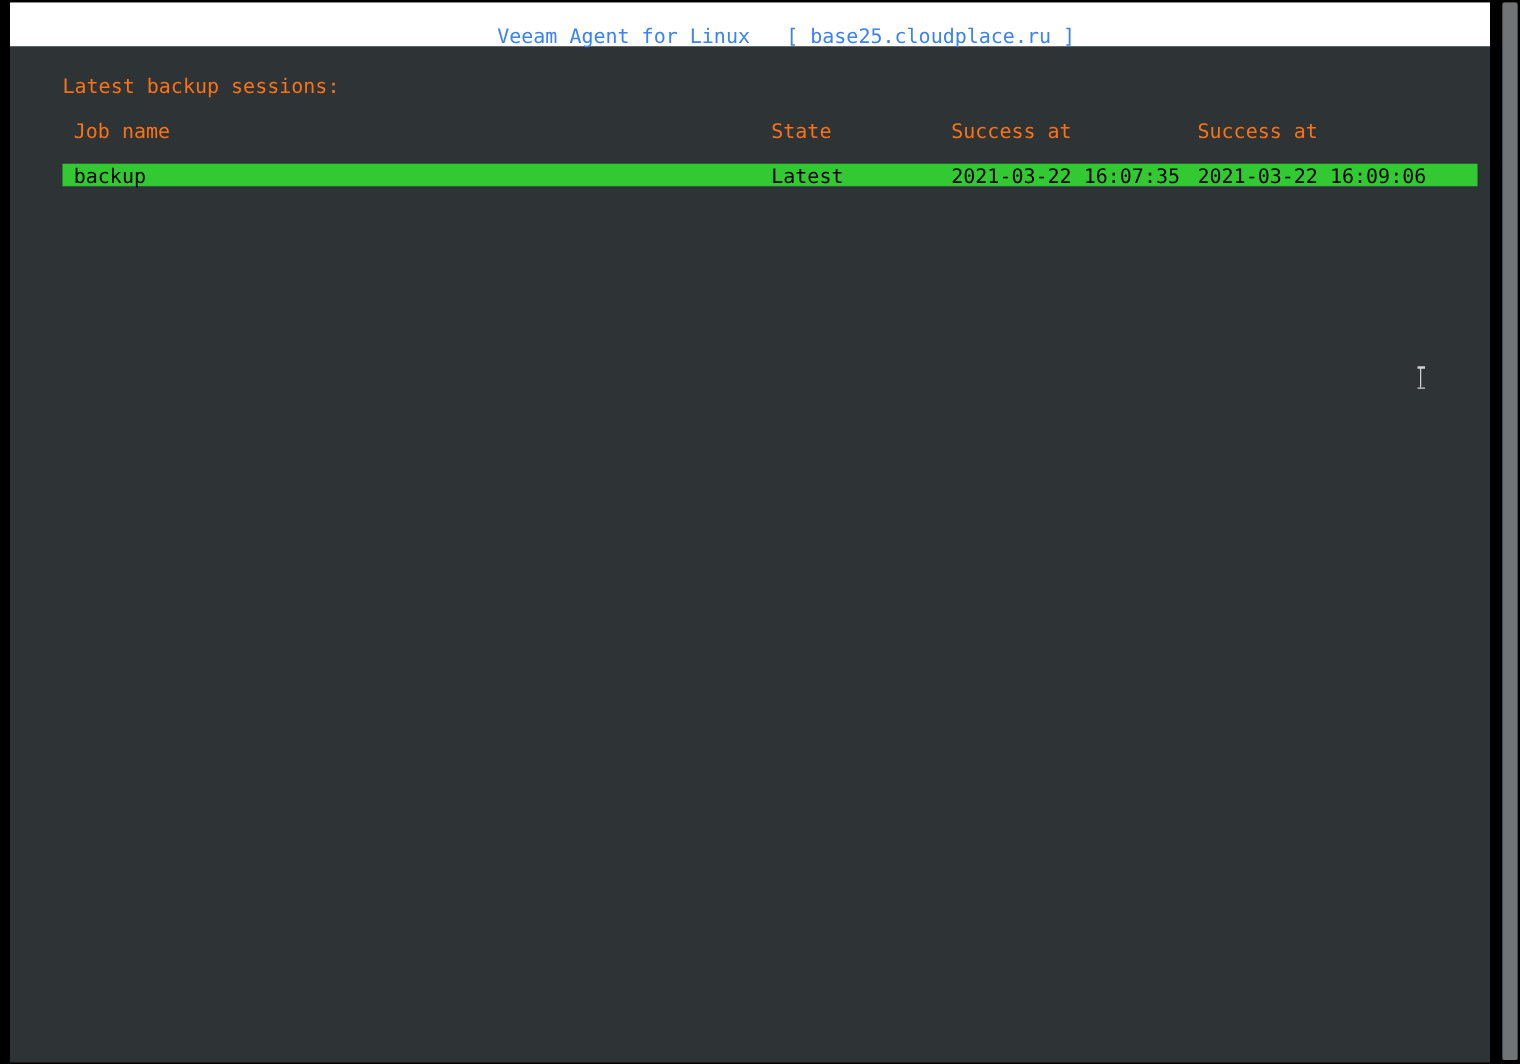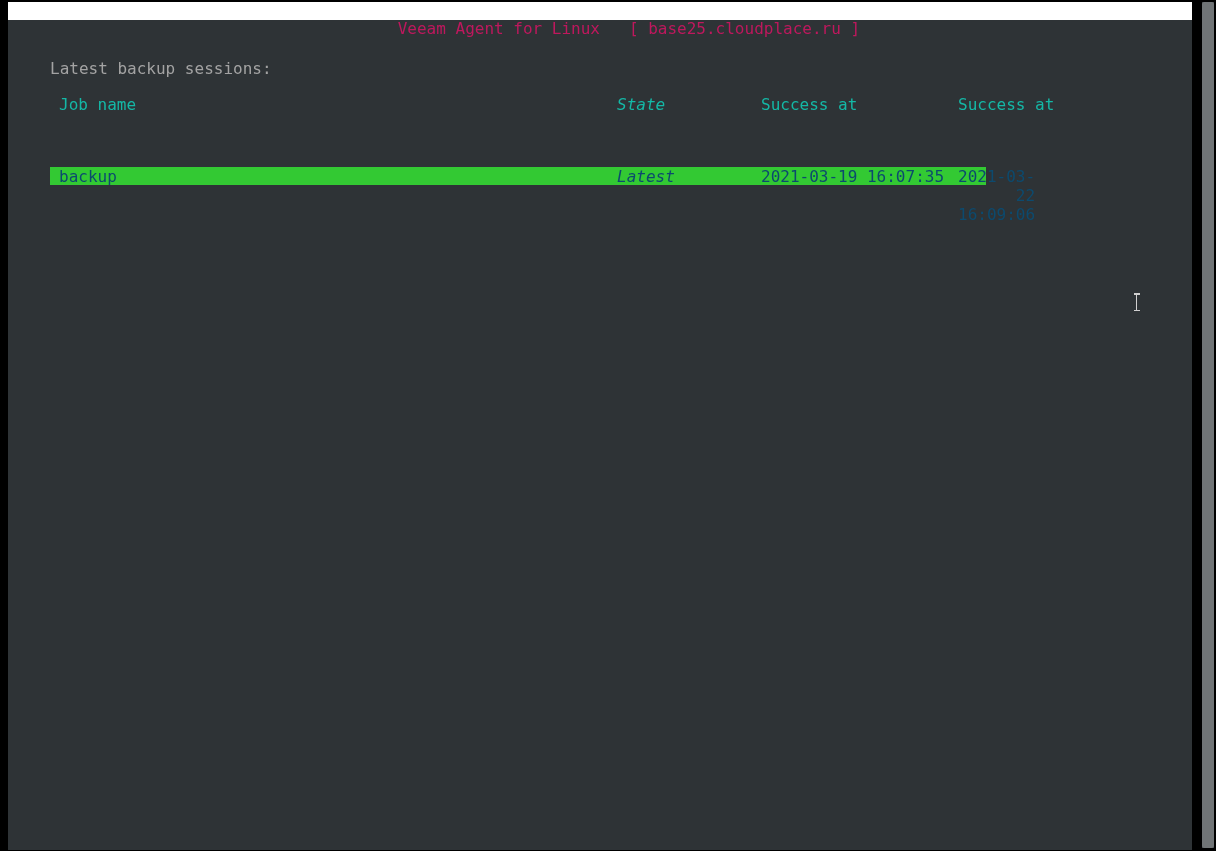--- a/index.html
+++ b/index.html
@@ -22,57 +22,56 @@
     position: absolute;
     left: 8px;
     top: 2px;
     width: 1184px;
     height: 848px;
     background: #2e3336;
   }
   
   .title-bar {
     background: #ffffff;
-    color: #be185d;
-    height: 18px;
+    color: #3b82f6;
+    height: 35px;
     line-height: 18px;
     text-align: center;
     white-space: pre;
   }
   
   .section-title {
     position: absolute;
     top: 57px;
     left: 42px;
-    color: #a3a3a3;
+    color: #f97316;
   }
   
   .header-row {
     position: absolute;
     top: 93px;
     left: 51px;
     right: 20px;
     height: 18px;
-    color: #14b8a6;
+    color: #f97316;
   }
   .col-job   { position: absolute; left: 0px;   }
-  .col-state { position: absolute; left: 558px; font-style: italic; }
+  .col-state { position: absolute; left: 558px; }
   .col-start { position: absolute; left: 702px; }
   .col-end   { position: absolute; left: 899px; }
 
   
   .data-row {
     position: absolute;
     top: 129px;
     left: 42px;
-    width: 936px;
+    width: 1132px;
     height: 18px;
     background: #33c933;
-    color: #0c4a6e;
-    margin-top: 36px;
+    color: #000000;
   }
   .data-row .col-job   { position: absolute; left: 9px;   }
   .data-row .col-state { position: absolute; left: 567px; }
   .data-row .col-start { position: absolute; left: 711px; }
   .data-row .col-end   { position: absolute; left: 908px; text-align: right; }
 
   
   .footer {
     position: absolute;
     bottom: 0;
@@ -161,21 +160,21 @@
     <div class="header-row">
       <span class="col-job">Job name</span>
       <span class="col-state">State</span>
       <span class="col-start">Success at</span>
       <span class="col-end">Success at</span>
     </div>
 
     <div class="data-row">
       <span class="col-job">backup</span>
       <span class="col-state">Latest</span>
-      <span class="col-start">2021-03-19 16:07:35</span>
+      <span class="col-start">2021-03-22 16:07:35</span>
       <span class="col-end">2021-03-22 16:09:06</span>
     </div>
 
     <div class="footer">
       <span class="footer-item fi-enter">
         <span class="footer-key">Enter</span>
         
       </span>
       <span class="footer-item fi-c">
         <span class="footer-key">C</span>

